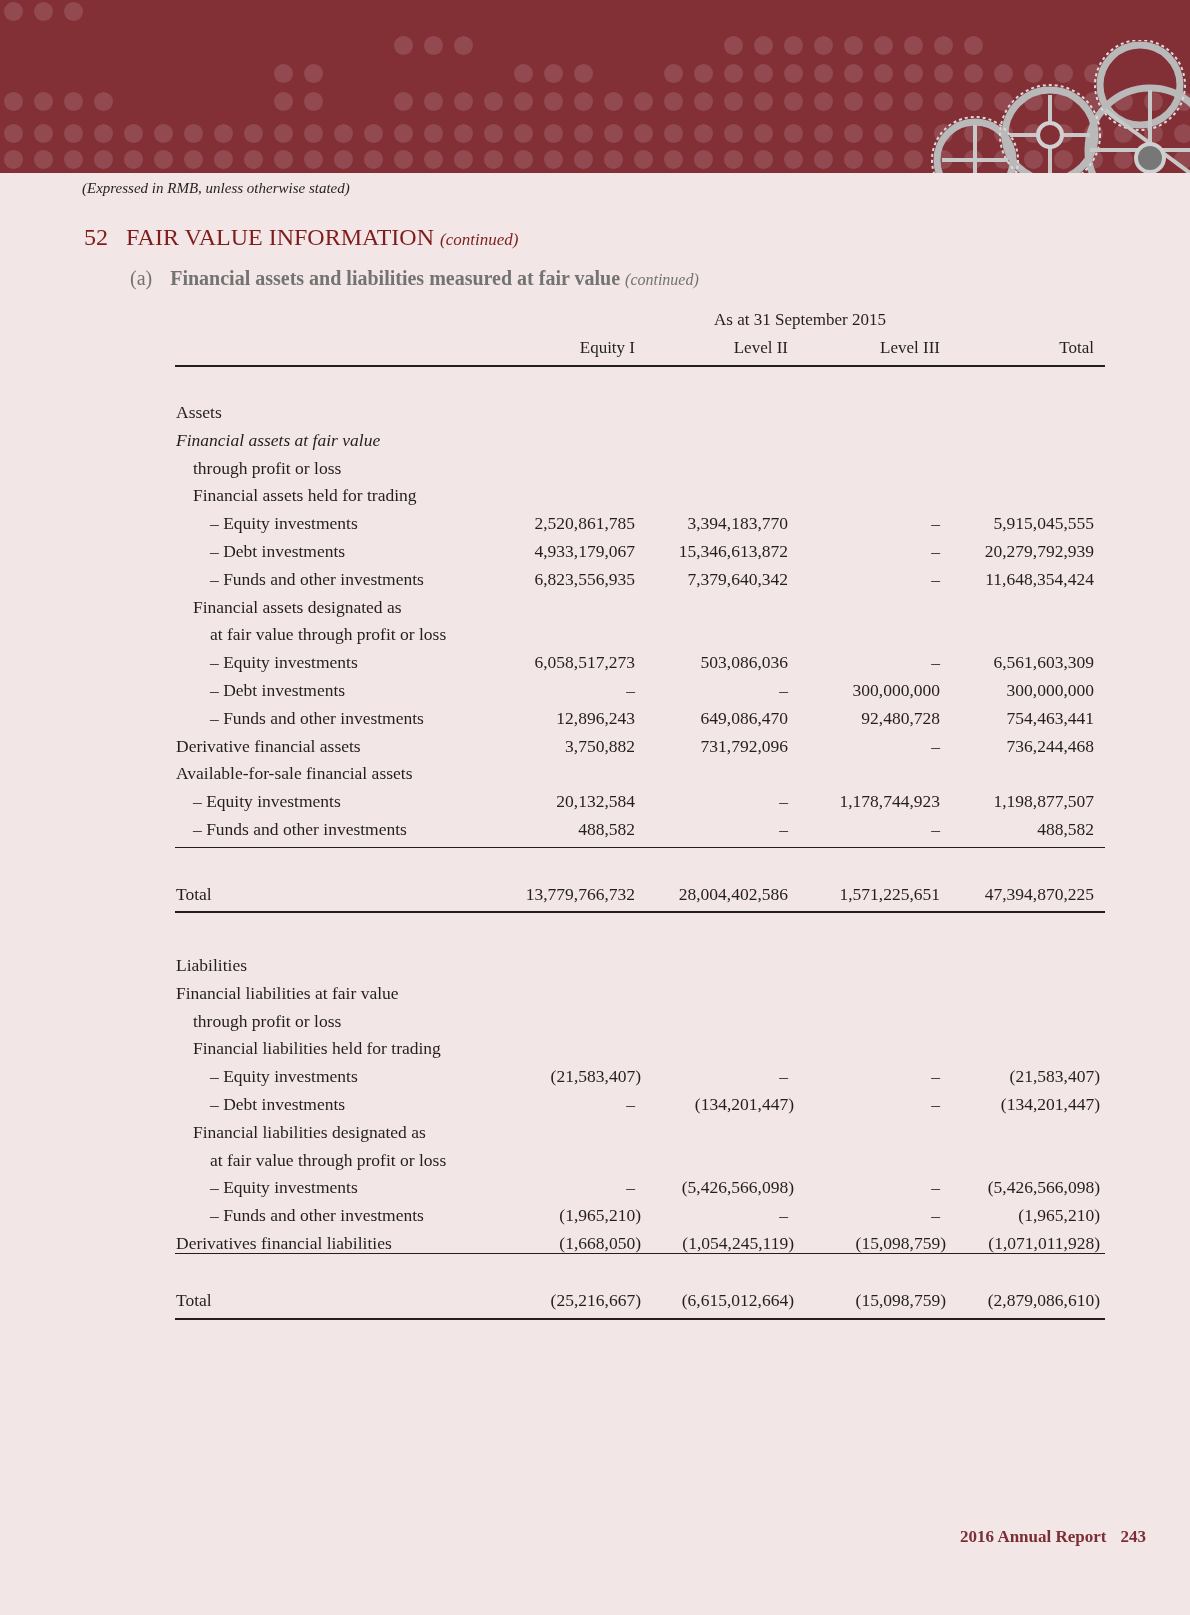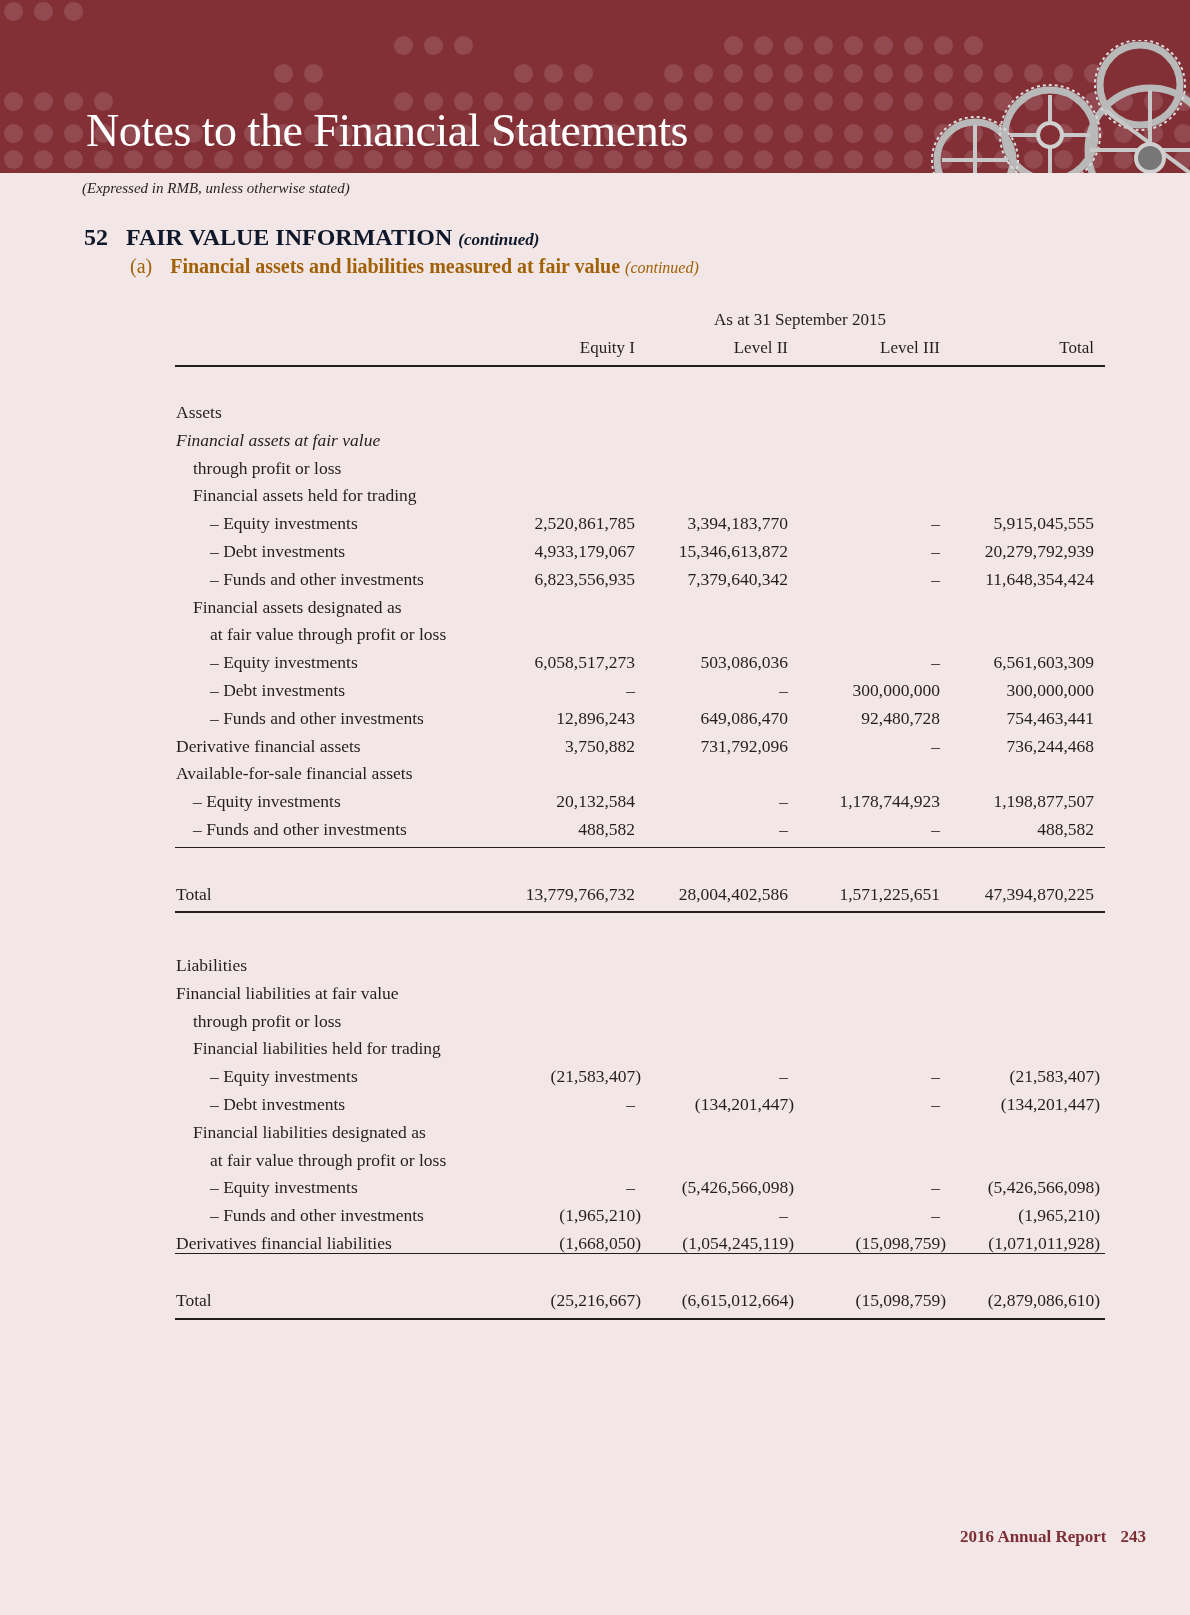--- a/index.html
+++ b/index.html
@@ -22,27 +22,27 @@
     font-size: 46px; color: #ffffff; letter-spacing: -0.5px;
     white-space: nowrap;
   }
   .gears { position: absolute; right: 0; top: 40px; width: 280px; height: 133px; }
   .subtitle {
     position: absolute; left: 82px; top: 180px;
     font-size: 15px; font-style: italic; color: #231f20;
   }
   .section-heading {
     position: absolute; left: 84px; top: 224px;
-    font-size: 24px; color: #0f172a; white-space: nowrap; font-weight: bold;
+    font-size: 24px; color: #7f1d1d; white-space: nowrap;
   }
   .section-heading .num { margin-right: 18px; }
   .section-heading .cont { font-size: 17px; font-style: italic; }
   .sub-heading {
-    position: absolute; left: 130px; top: 255px;
-    font-size: 20px; font-weight: bold; color: #a16207; white-space: nowrap;
+    position: absolute; left: 130px; top: 267px;
+    font-size: 20px; font-weight: bold; color: #737373; white-space: nowrap;
   }
   .sub-heading .letter { font-weight: normal; margin-right: 18px; }
   .sub-heading .cont { font-size: 16px; font-style: italic; font-weight: normal; }
 
   .period {
     position: absolute; left: 610px; width: 380px; top: 310px;
     text-align: center; font-size: 17px;
   }
   .col-head {
     position: absolute; top: 338px; font-size: 17px; text-align: right;
@@ -240,21 +240,20 @@
         <line x1="32" y1="120" x2="98" y2="120"></line>
       <line x1="140" y1="55" x2="140" y2="133"></line>
         <line x1="100" y1="95" x2="180" y2="95"></line>
       <line x1="240" y1="50" x2="240" y2="133"></line>
         <line x1="180" y1="110" x2="280" y2="110"></line>
       <line x1="195" y1="70" x2="280" y2="133"></line>
     </g>
     <circle cx="140" cy="95" r="12" fill="#823036" stroke="#d0d0d0" stroke-width="4"></circle>
     <circle cx="240" cy="118" r="14" fill="#777" stroke="#d0d0d0" stroke-width="4"></circle>
   </svg>
-  <div class="banner-title">Notes to the Financial Statements</div>
 </div>
 
 <div class="subtitle">(Expressed in RMB, unless otherwise stated)</div>
 
 <div class="section-heading">
   <span class="num">52</span><span>FAIR VALUE INFORMATION</span>
   <span class="cont">(continued)</span>
 </div>
 
 <div class="sub-heading">

